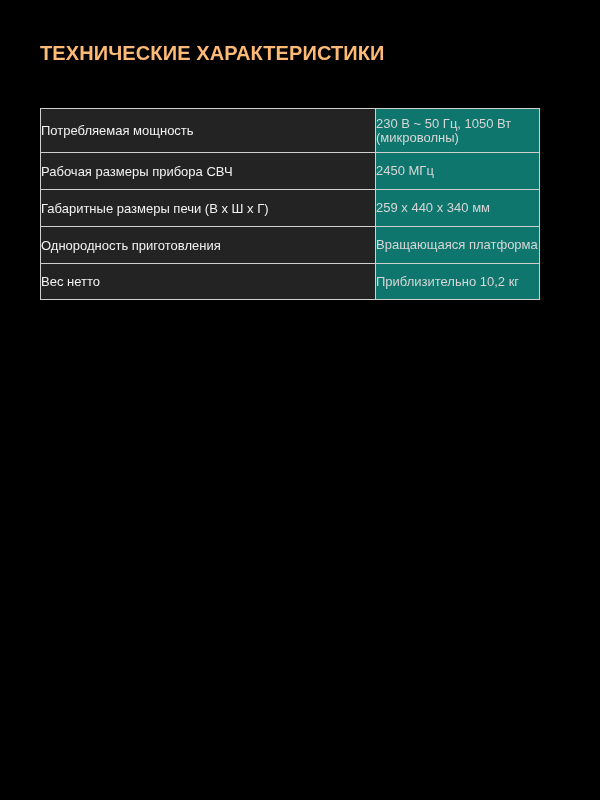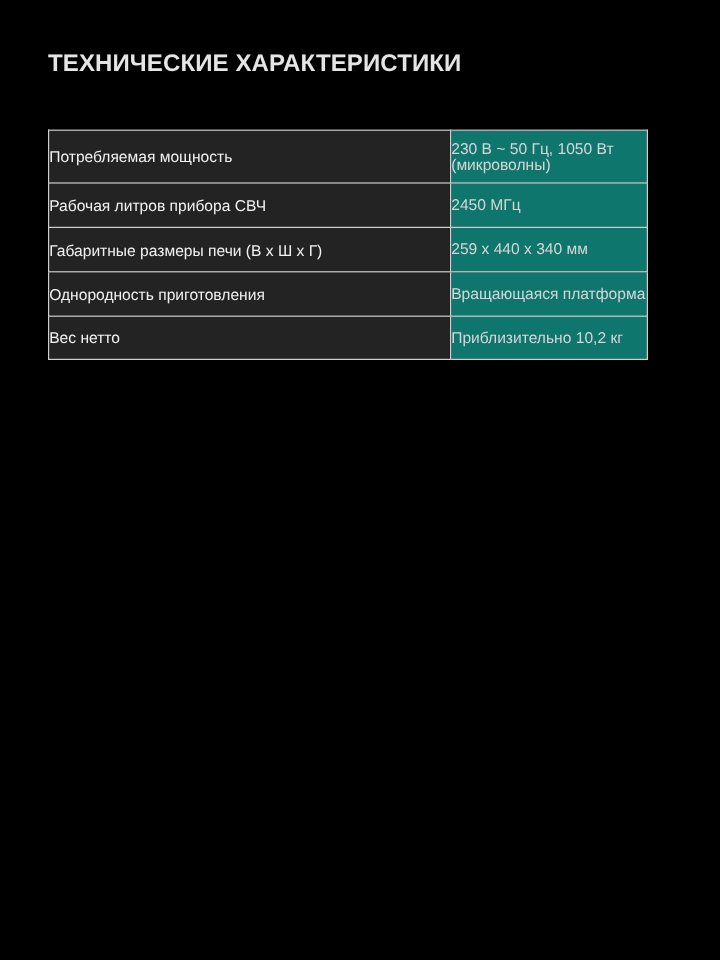--- a/index.html
+++ b/index.html
@@ -1,17 +1,17 @@
 <!DOCTYPE html>
 <html><head>
 <meta charset="utf-8">
 <style>
   html, body { margin:0; padding:0; }
   body { width:600px; height:800px; background:#000; color:#fff; font-family:"Liberation Sans", sans-serif; position:relative; overflow:hidden; }
-  .title { position:absolute; left:40px; top:42px; font-size:20px; font-weight:bold; letter-spacing:0.1px; color:#e5e5e5; }
+  .title { position:absolute; left:40px; top:42px; font-size:20px; font-weight:bold; letter-spacing:0.1px; color:#fdba74; }
   table.specs { position:absolute; left:40px; top:108px; width:500px; border-collapse:collapse;border-radius:24px; }
   table.specs td { border:1.5px solid #cfcfcf; font-size:13px; vertical-align:middle; padding:0; }
   td.label { width:334px; background:#232323; color:#f2f2f2; padding-left:16px; }
   td.value { background:#0f766e; color:#d6d6d6; padding-left:14px; line-height:14px; }
   tr.r0 td { height:43px; }
   tr.r1 td { height:36px; }
   tr.r2 td { height:36px; }
   tr.r3 td { height:36px; }
   tr.r4 td { height:36px; }
   tr.r5 td { height:36px; }
@@ -25,21 +25,21 @@
 <table class="specs">
   <tbody>
       <tr class="r0">
     <td class="label">Потребляемая мощность</td>
     <td class="value">
       <div>230 В ~ 50 Гц, 1050 Вт</div>
       <div>(микроволны)</div>
     </td>
   </tr>
   <tr class="r2">
-    <td class="label">Рабочая литров прибора СВЧ</td>
+    <td class="label">Рабочая размеры прибора СВЧ</td>
     <td class="value">2450 МГц</td>
   </tr>
   <tr class="r3">
     <td class="label">Габаритные размеры печи (В x Ш x Г)</td>
     <td class="value">259 x 440 x 340 мм</td>
   </tr>
   <tr class="r5">
     <td class="label">Однородность приготовления</td>
     <td class="value">Вращающаяся платформа</td>
   </tr>

